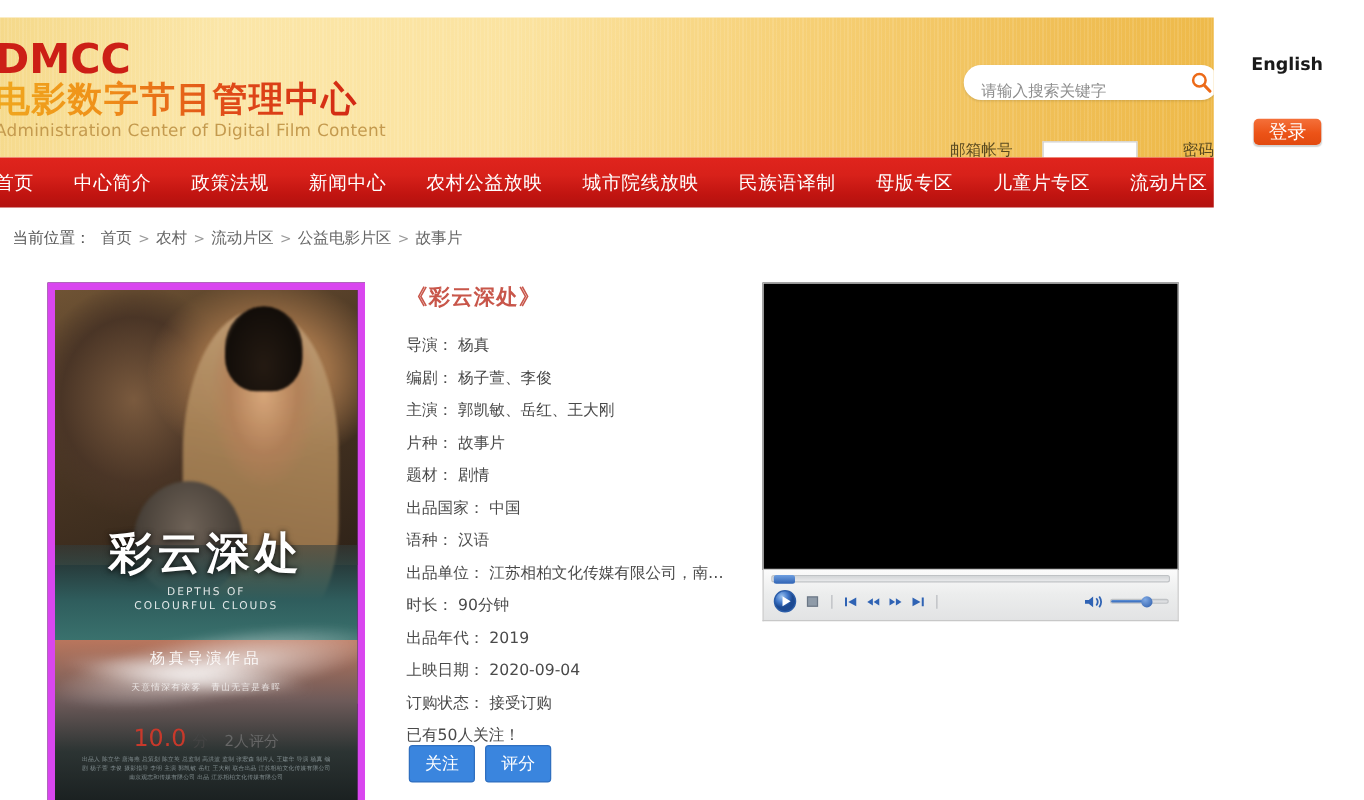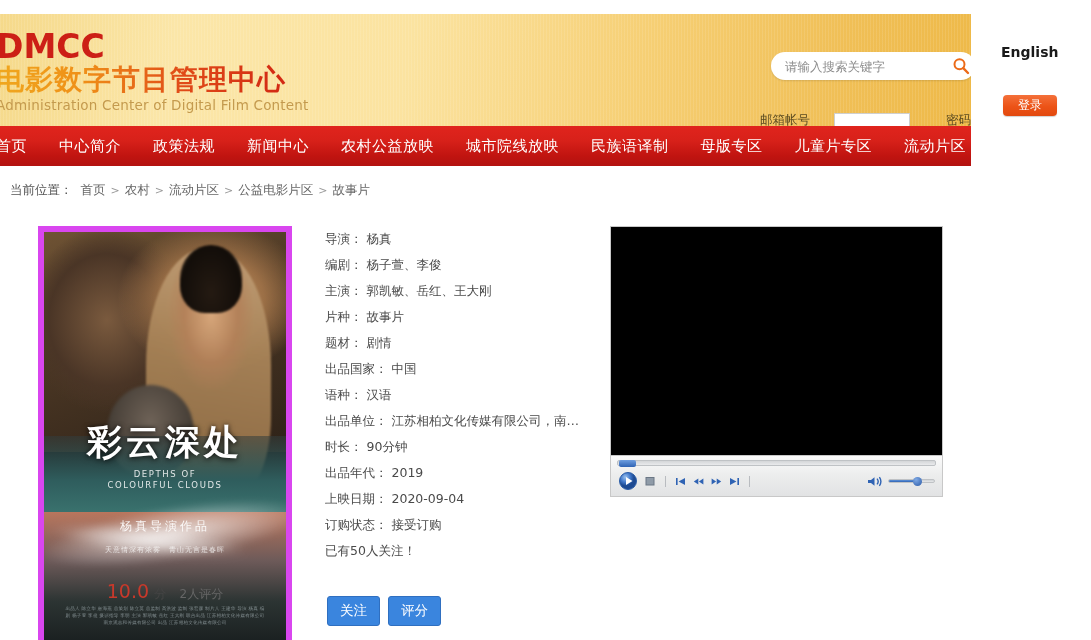--- a/index.html
+++ b/index.html
@@ -40,21 +40,21 @@
   }
   .logo-en {
     font-size:13.5px; color:#c49a4e; line-height:18px; letter-spacing:0.2px;
     font-family:"DejaVu Sans","Liberation Sans",sans-serif;
   }
 
   
   .search-box{
     position:absolute; left:771px; top:38px; width:204px; height:28px;
     background:#fff; border-radius:14px; box-shadow:0 1px 2px rgba(0,0,0,.12);
-    display:flex; align-items:center;
+    display:flex; align-items:flex-end;
   }
   .search-input{
     flex:1; border:0; outline:0; background:transparent;
     font-size:12.5px; color:#555; padding:0 6px 0 14px;
     font-family:"DejaVu Sans","Liberation Sans",sans-serif;
   }
   .search-input::placeholder{ color:#8d8d8d; }
   .search-btn{ width:36px; height:28px; background:transparent; border:0; cursor:pointer;
                display:flex; align-items:center; justify-content:center; padding:0; }
 
@@ -67,21 +67,21 @@
   }
 
   
   .english-link{
     position:absolute; left:1001px; top:44px; font-size:14px; font-weight:bold;
     color:#1a1a1a; text-decoration:none; cursor:pointer;
   }
   .login-btn{
     position:absolute; left:1003px; top:95px; width:54px; height:21px;
     background: linear-gradient(180deg,#f4703a 0%, #ec5317 55%, #e2490f 100%);
-    border:0; border-radius:4px; color:#fff; font-size:12px; cursor:pointer;
+    border:0; border-radius:4px; color:#fff; font-size:15px; cursor:pointer;
     font-family:"DejaVu Sans","Liberation Sans",sans-serif;
     box-shadow:0 1px 1px rgba(0,0,0,.18);
   }
 
   
   .nav{
     position:absolute; left:0; top:126px; width:971px; height:40px;
     background: linear-gradient(180deg,#e0241d 0%, #d8211a 35%, #c01410 75%, #b31210 100%);
     display:flex; align-items:center; overflow:hidden;
   }
@@ -320,20 +320,21 @@
       <div class="poster-credits">出品人 陈立华 唐海燕 总策划 陈立英 总监制 高洪波 监制 张宏森 制片人 王建华 导演 杨真 编剧 杨子萱 李俊 摄影指导 李明 主演 郭凯敏 岳红 王大刚 联合出品 江苏相柏文化传媒有限公司 南京观志和传媒有限公司 出品 江苏相柏文化传媒有限公司</div>
     </div>
 
     <div class="rating-row">
       <span class="rating-score">10.0</span>
       <span class="rating-unit">分</span>
       <span class="rating-count">2人评分</span>
     </div>
 
     <div class="info">
+      <h1 class="movie-title">《彩云深处》</h1>
 
       <div class="info-line">
         <span class="info-key">导演：</span>
         <span class="info-val">杨真</span>
       </div>
       <div class="info-line">
         <span class="info-key">编剧：</span>
         <span class="info-val">杨子萱、李俊</span>
       </div>
       <div class="info-line">

